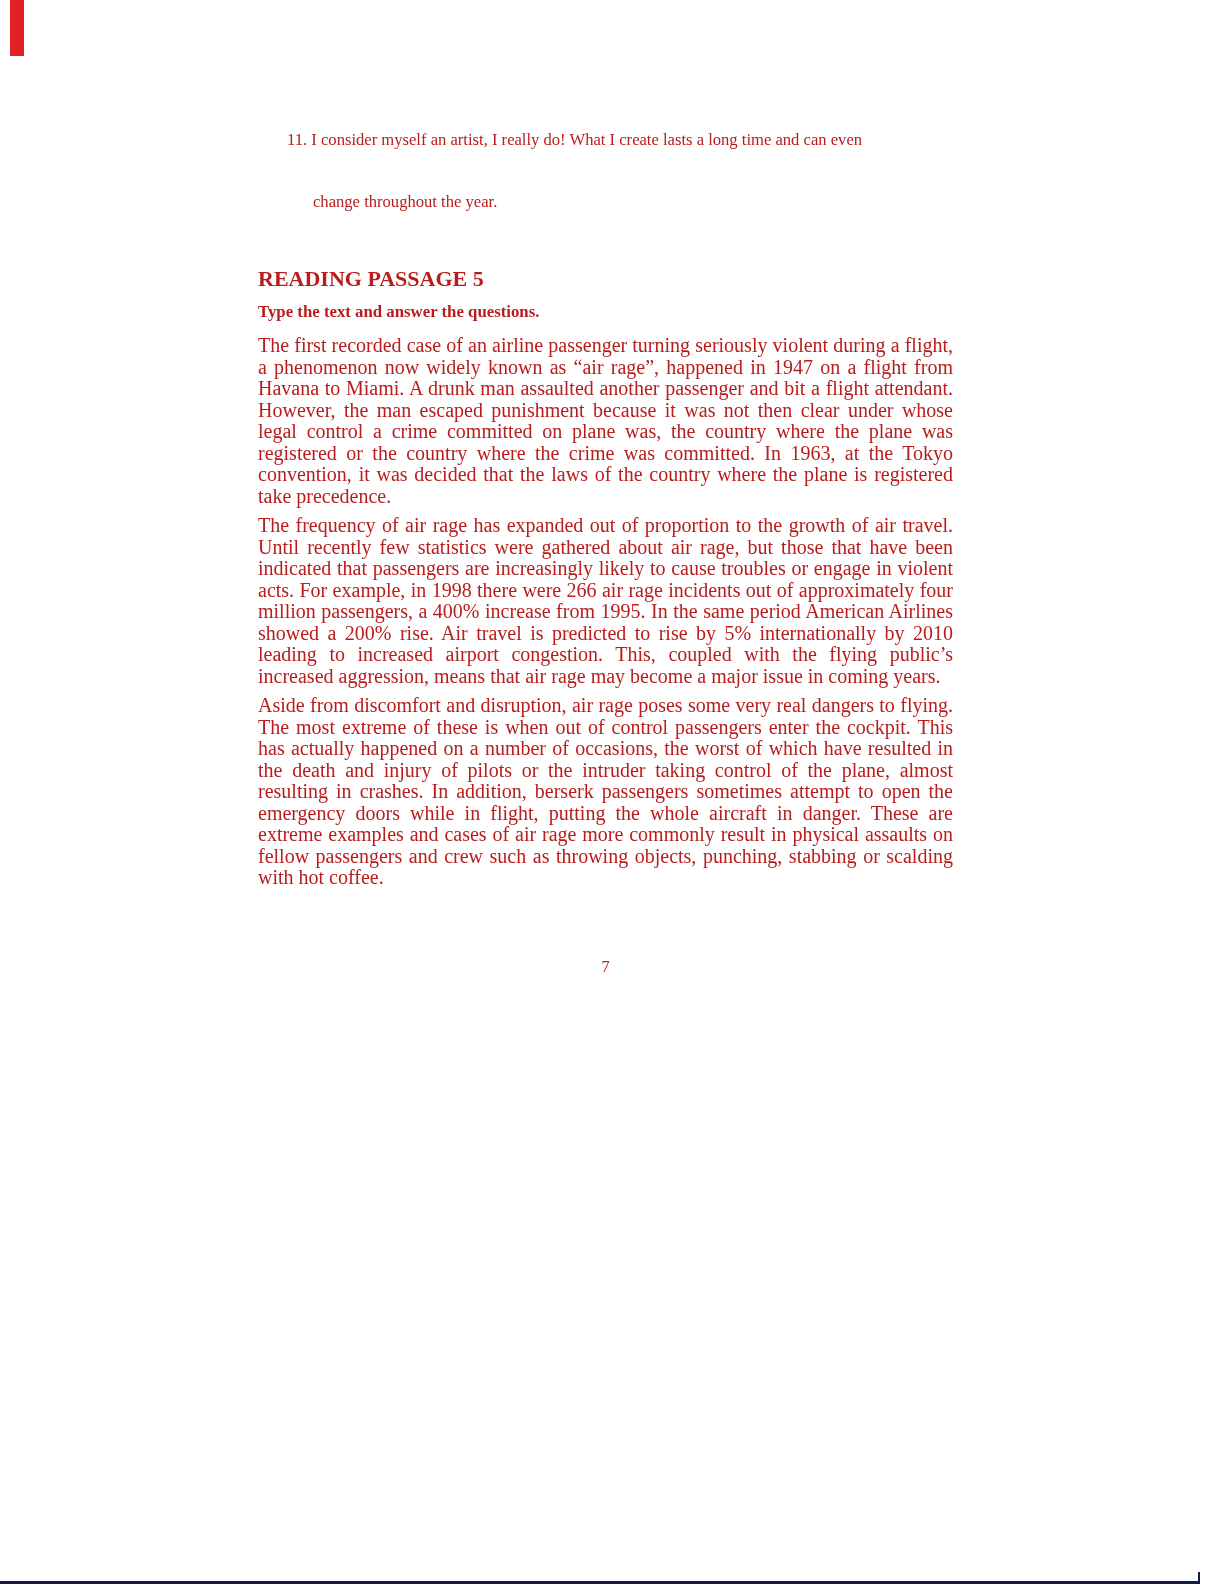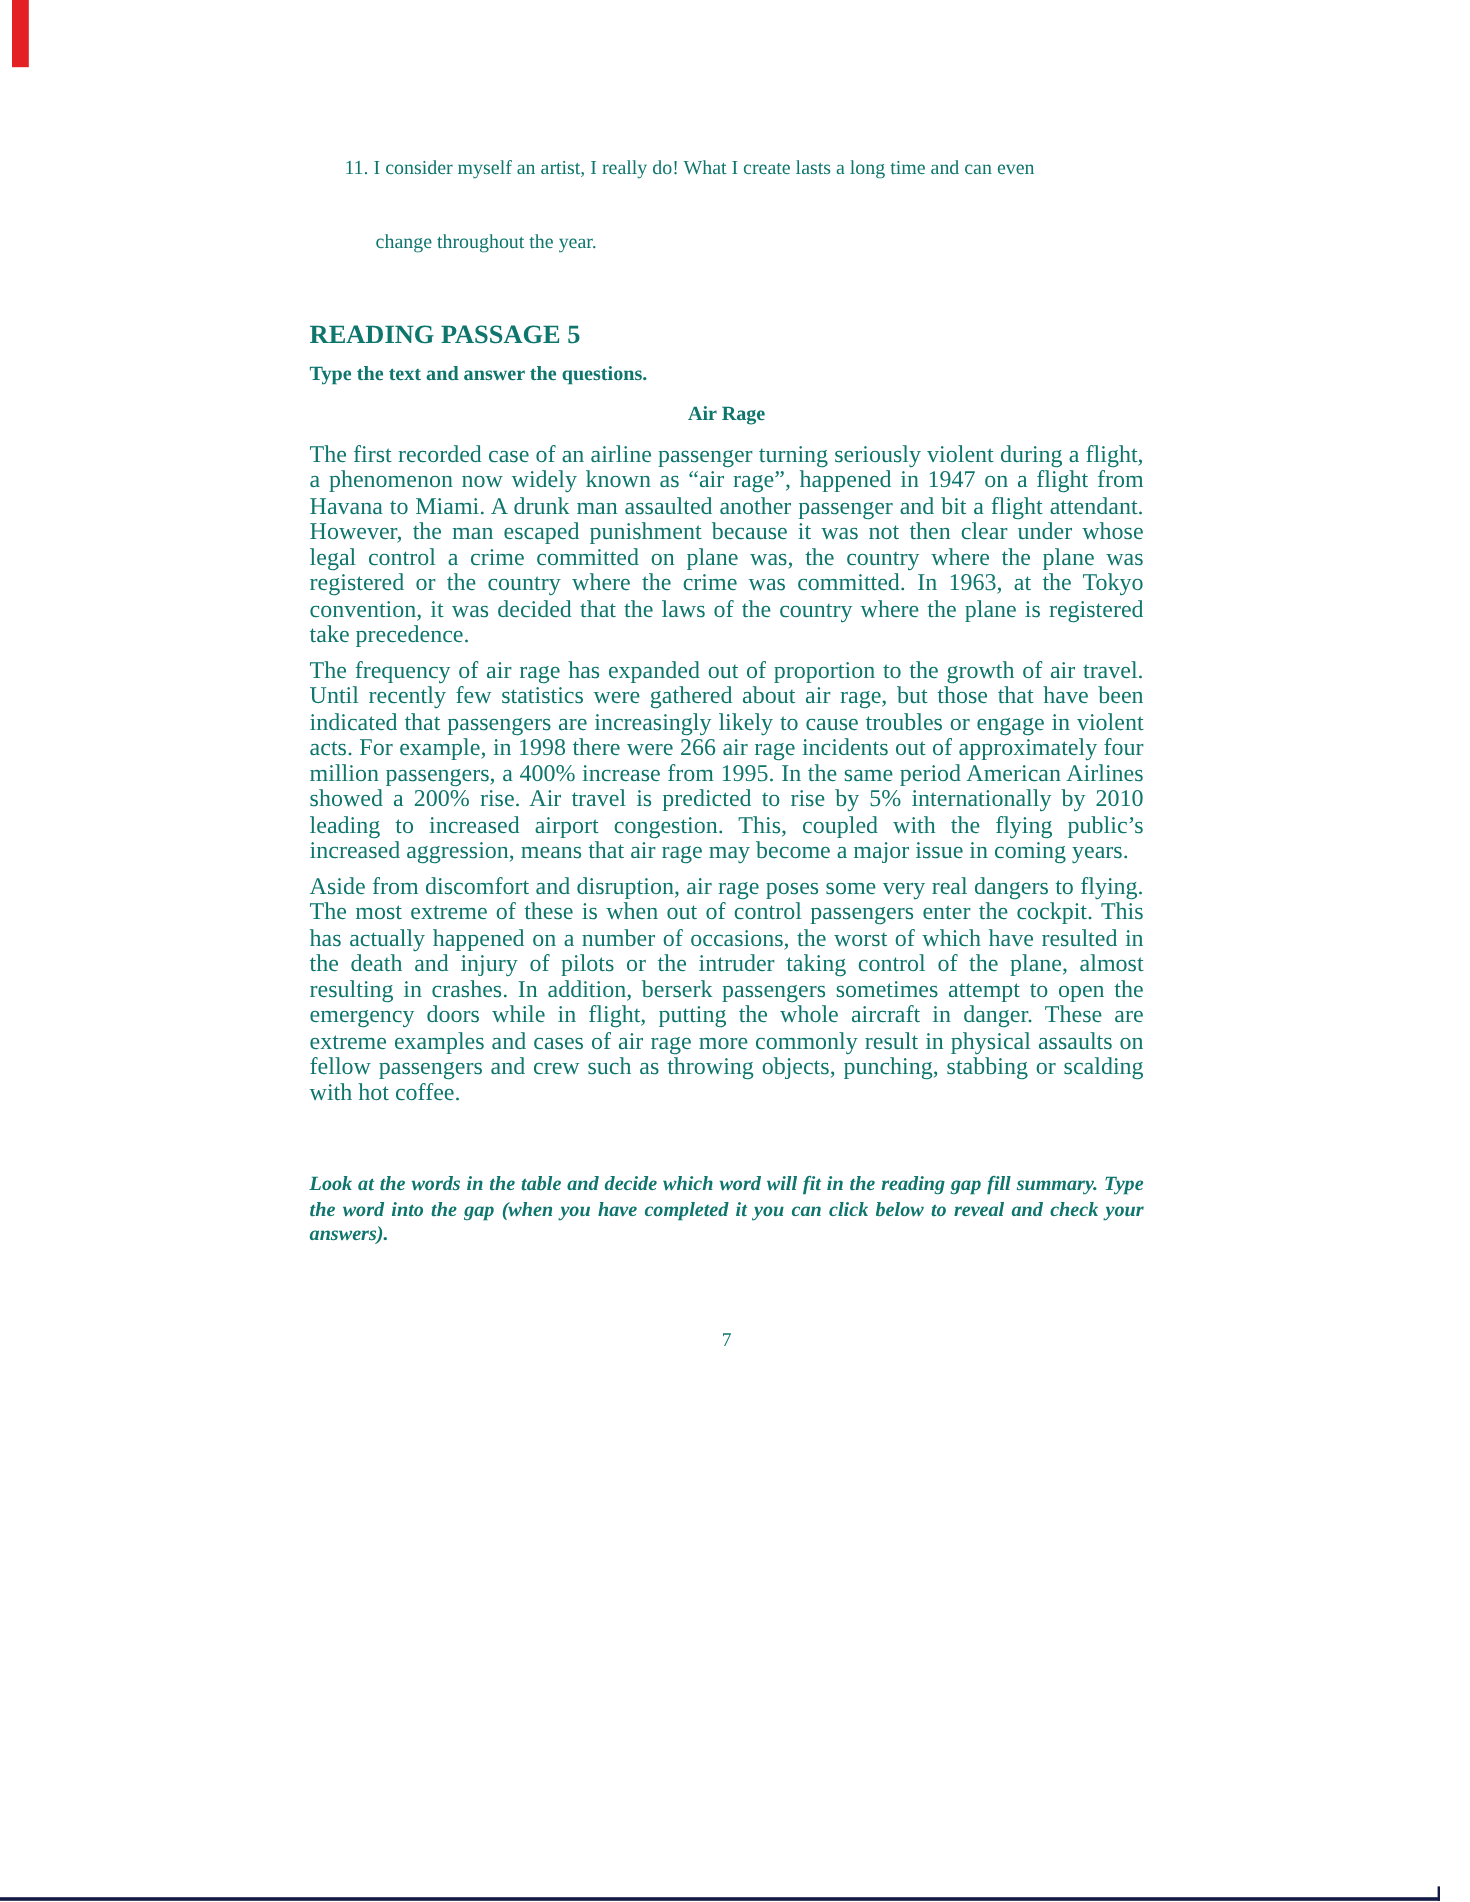--- a/index.html
+++ b/index.html
@@ -1,21 +1,21 @@
 <!DOCTYPE html>
 <html><head>
 <meta charset="utf-8">
 <style>
   html,body{margin:0;padding:0;background:#fff;}
   .page{
     position:relative;
     width:1225px;height:1585px;
     background:#ffffff;
     font-family:"Liberation Serif","DejaVu Serif",serif;
-    color:#0f766e;
+    color:#b91c1c;
     overflow:hidden;
   }
   .accent-bar{
     position:absolute;left:10px;top:0;width:14px;height:56px;
     background:#e32124;
   }
   .content{
     position:absolute;left:258px;top:0;width:695px;
   }
   .exercise-item{margin-top:129px;font-size:16.6px;line-height:21.5px;}
@@ -71,27 +71,25 @@
 
     <div class="exercise-item">
       <div class="line1"><span>11.</span> <span>I consider myself an artist, I really do! What I create lasts a long time and can even</span></div>
       <div class="line2">change throughout the year.</div>
     </div>
 
     <div class="section-heading">READING PASSAGE 5</div>
 
     <div class="passage-instruction">Type the text and answer the questions.</div>
 
-    <div class="passage-title">Air Rage</div>
 
     <p class="para p1">The first recorded case of an airline passenger turning seriously violent during a flight, a phenomenon now widely known as “air rage”, happened in 1947 on a flight from Havana to Miami. A drunk man assaulted another passenger and bit a flight attendant. However, the man escaped punishment because it was not then clear under whose legal control a crime committed on plane was, the country where the plane was registered or the country where the crime was committed. In 1963, at the Tokyo convention, it was decided that the laws of the country where the plane is registered take precedence.</p>
     <p class="para p2">The frequency of air rage has expanded out of proportion to the growth of air travel. Until recently few statistics were gathered about air rage, but those that have been indicated that passengers are increasingly likely to cause troubles or engage in violent acts. For example, in 1998 there were 266 air rage incidents out of approximately four million passengers, a 400% increase from 1995. In the same period American Airlines showed a 200% rise. Air travel is predicted to rise by 5% internationally by 2010 leading to increased airport congestion. This, coupled with the flying public’s increased aggression, means that air rage may become a major issue in coming years.</p>
     <p class="para p3">Aside from discomfort and disruption, air rage poses some very real dangers to flying. The most extreme of these is when out of control passengers enter the cockpit. This has actually happened on a number of occasions, the worst of which have resulted in the death and injury of pilots or the intruder taking control of the plane, almost resulting in crashes. In addition, berserk passengers sometimes attempt to open the emergency doors while in flight, putting the whole aircraft in danger. These are extreme examples and cases of air rage more commonly result in physical assaults on fellow passengers and crew such as throwing objects, punching, stabbing or scalding with hot coffee.</p>
 
-    <div class="task-instructions">Look at the words in the table and decide which word will fit in the reading gap fill summary. Type the word into the gap (when you have completed it you can click below to reveal and check your answers).</div>
 
 
     <div class="page-number">7</div>
 
   </div>
 
   <div class="bottom-rule"></div>
   <div class="bottom-rule-cap"></div>
 
 </div>

